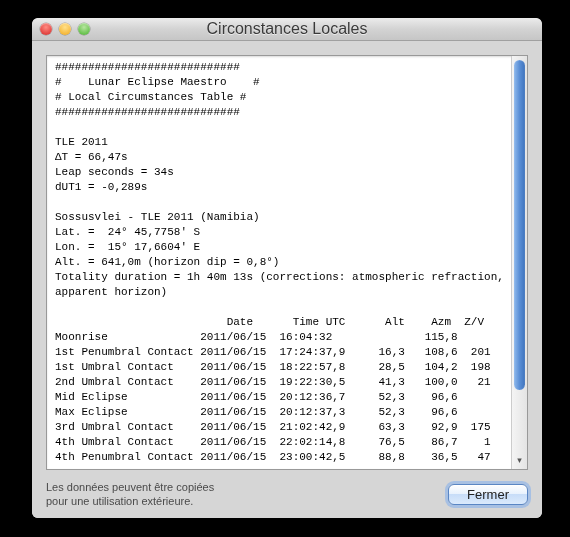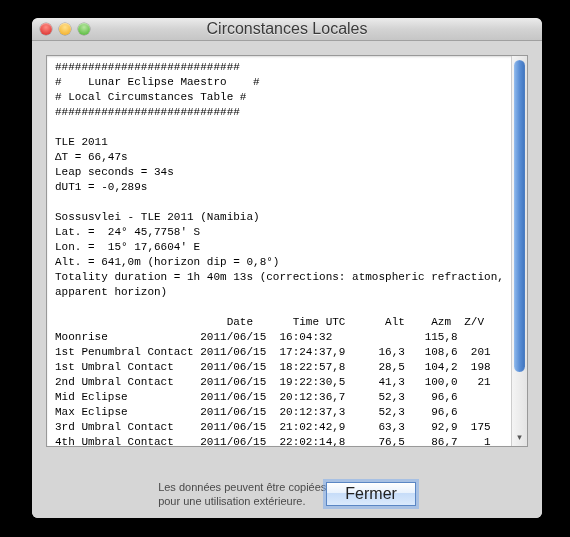--- a/index.html
+++ b/index.html
@@ -107,37 +107,36 @@
     left: 2px; right: 2px;
     bottom: 2px;
     height: 12px;
     font-size: 9px;
     text-align: center;
     color: #555;
   }
   .footer {
     display: flex;
     align-items: center;
-    justify-content: center;
+    justify-content: space-between;
     padding-top: 10px;
     flex-shrink: 0;
-    margin-top: 23px;
   }
   .hint {
     font-size: 11px;
     color: #4a4a4a;
     line-height: 14px;
     white-space: pre-line;
   }
   .btn {
     background: linear-gradient(to bottom,#fefeff 0%,#e9f2fd 45%,#c6dcf8 46%,#dbeafc 100%);
     border: 1px solid #5a86c4;
-    border-radius: 0;
+    border-radius: 6px;
     padding: 2px 18px;
-    font-size: 16px;
+    font-size: 13px;
     color: #222;
     box-shadow: 0 0 0 3px rgba(120,170,240,0.5), inset 0 1px 0 rgba(255,255,255,0.8);
     cursor: pointer;
   }
 </style>
 </head>
 <body>
 
 <div class="window">
   <div class="titlebar">

